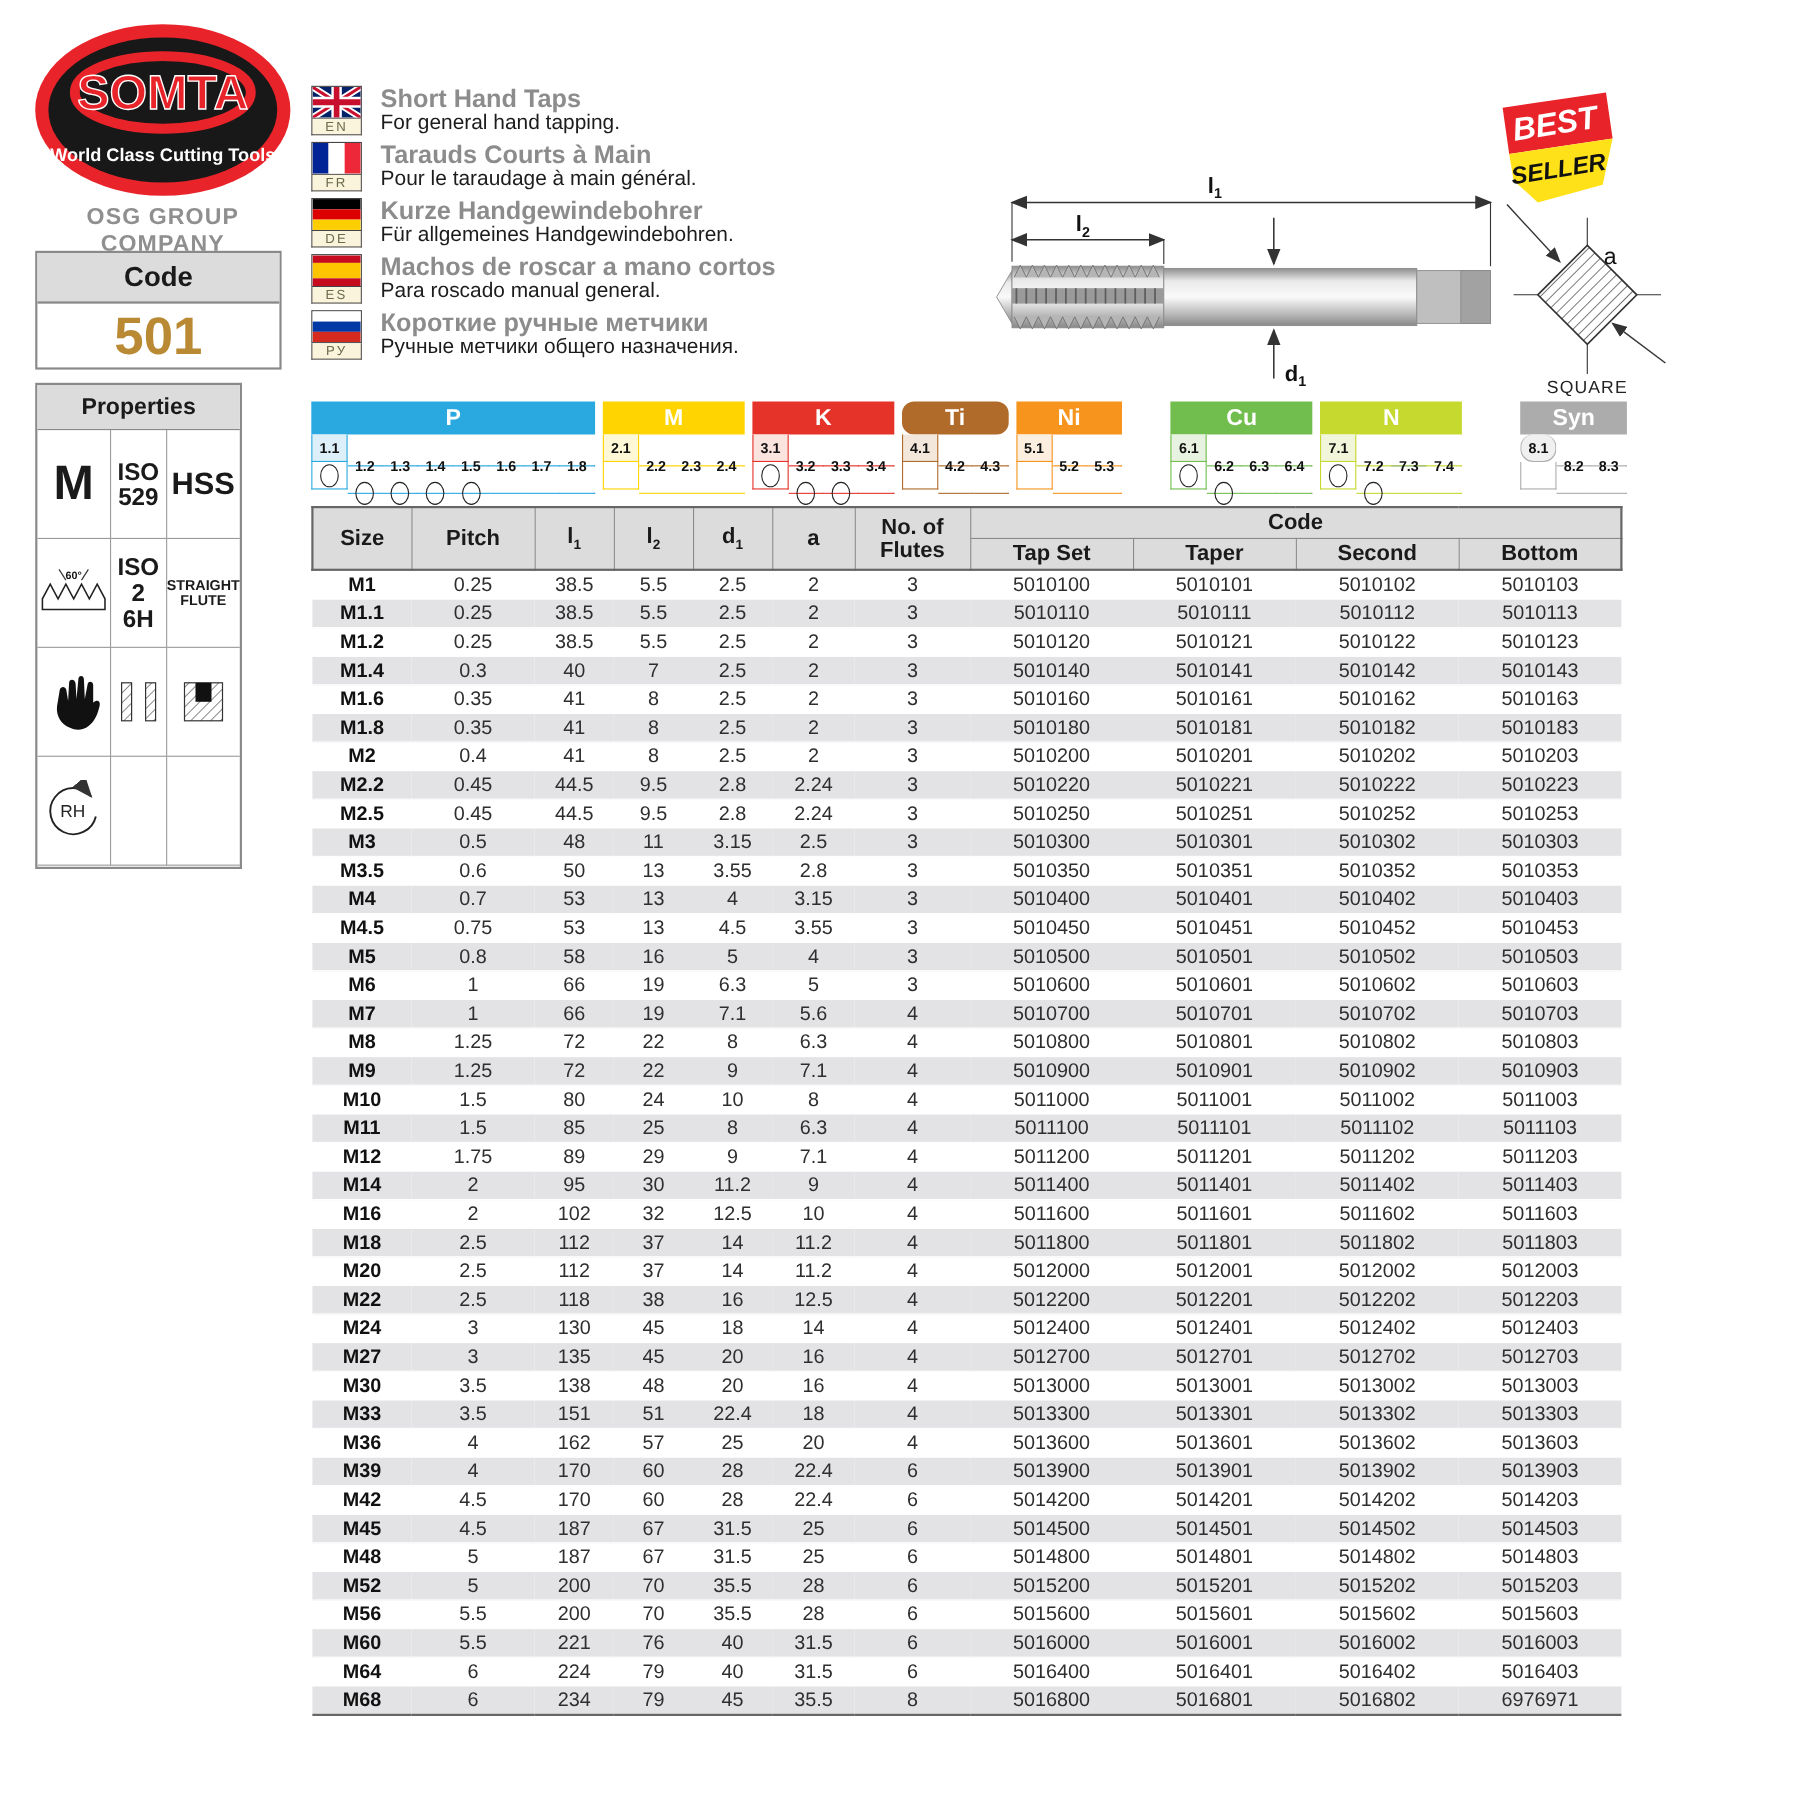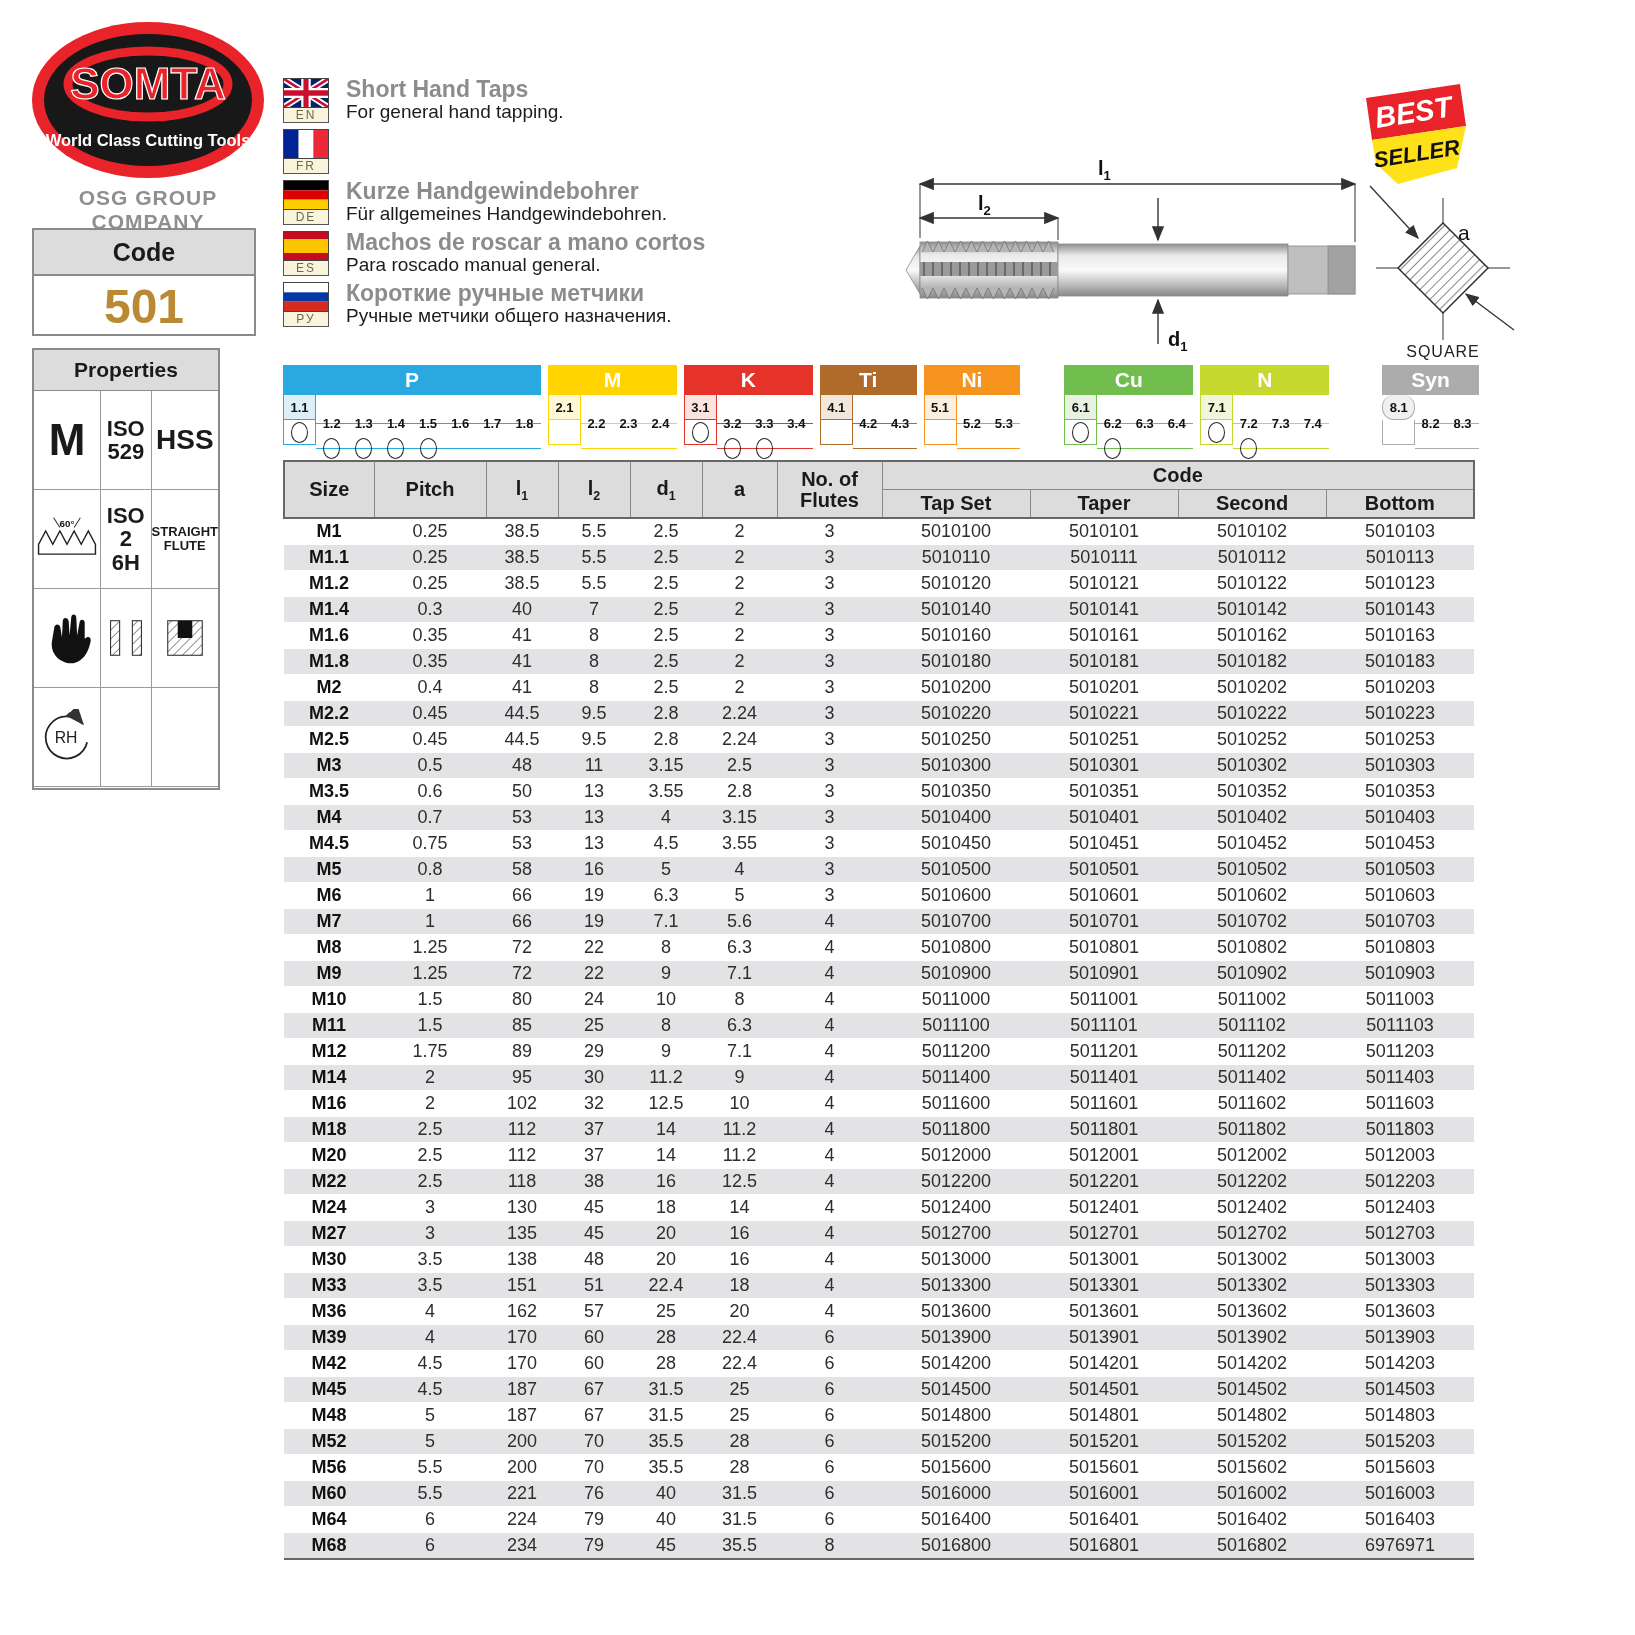--- a/index.html
+++ b/index.html
@@ -183,20 +183,24 @@
         <div class="flag-wrap">
        <div class="flag">
             <svg viewBox="0 0 60 36" preserveAspectRatio="none">
               <rect width="20" height="36" fill="#002395"></rect>
               <rect x="20" width="20" height="36" fill="#fff"></rect>
               <rect x="40" width="20" height="36" fill="#ed2939"></rect>
             </svg>
           </div>
        <div class="flag-label">FR</div>
      </div>
+     <div class="lang-text">
+       <div class="lang-title">Tarauds Courts à Main</div>
+       <div class="lang-sub">Pour le taraudage à main général.</div>
+     </div>
       </div>
       <div class="lang-row">
         <div class="flag-wrap">
        <div class="flag">
             <svg viewBox="0 0 60 36" preserveAspectRatio="none">
               <rect width="60" height="12" fill="#000"></rect>
               <rect y="12" width="60" height="12" fill="#dd0000"></rect>
               <rect y="24" width="60" height="12" fill="#ffce00"></rect>
             </svg>
           </div>
@@ -350,21 +354,21 @@
           <div class="mat-cell mat-circ" style="border-color: rgb(229, 51, 42);">
             <span class="circle"></span>
           </div>
           <div class="mat-cell mat-circ" style="border-color: rgb(229, 51, 42);">
             <span class="circle"></span>
           </div>
           <div class="mat-cell mat-circ" style="border-color: rgb(229, 51, 42);"></div>
         </div>
       </div>
       <div class="mat-group" style="width: 104.1px;">
-        <div class="mat-head" style="background: rgb(176, 107, 43);">Ti</div>
+        <div class="mat-head" style="background: rgb(176, 107, 43); border-radius: 11px;">Ti</div>
         <div class="mat-row">
           <div class="mat-cell mat-num" style="border-color: rgb(176, 107, 43); background: rgb(243, 231, 219);">4.1</div>
           <div class="mat-cell mat-num" style="border-color: rgb(176, 107, 43); background: rgb(243, 231, 219);">4.2</div>
           <div class="mat-cell mat-num" style="border-color: rgb(176, 107, 43); background: rgb(243, 231, 219);">4.3</div>
         </div>
         <div class="mat-row">
           <div class="mat-cell mat-circ" style="border-color: rgb(176, 107, 43);"></div>
           <div class="mat-cell mat-circ" style="border-color: rgb(176, 107, 43);"></div>
           <div class="mat-cell mat-circ" style="border-color: rgb(176, 107, 43);"></div>
         </div>

